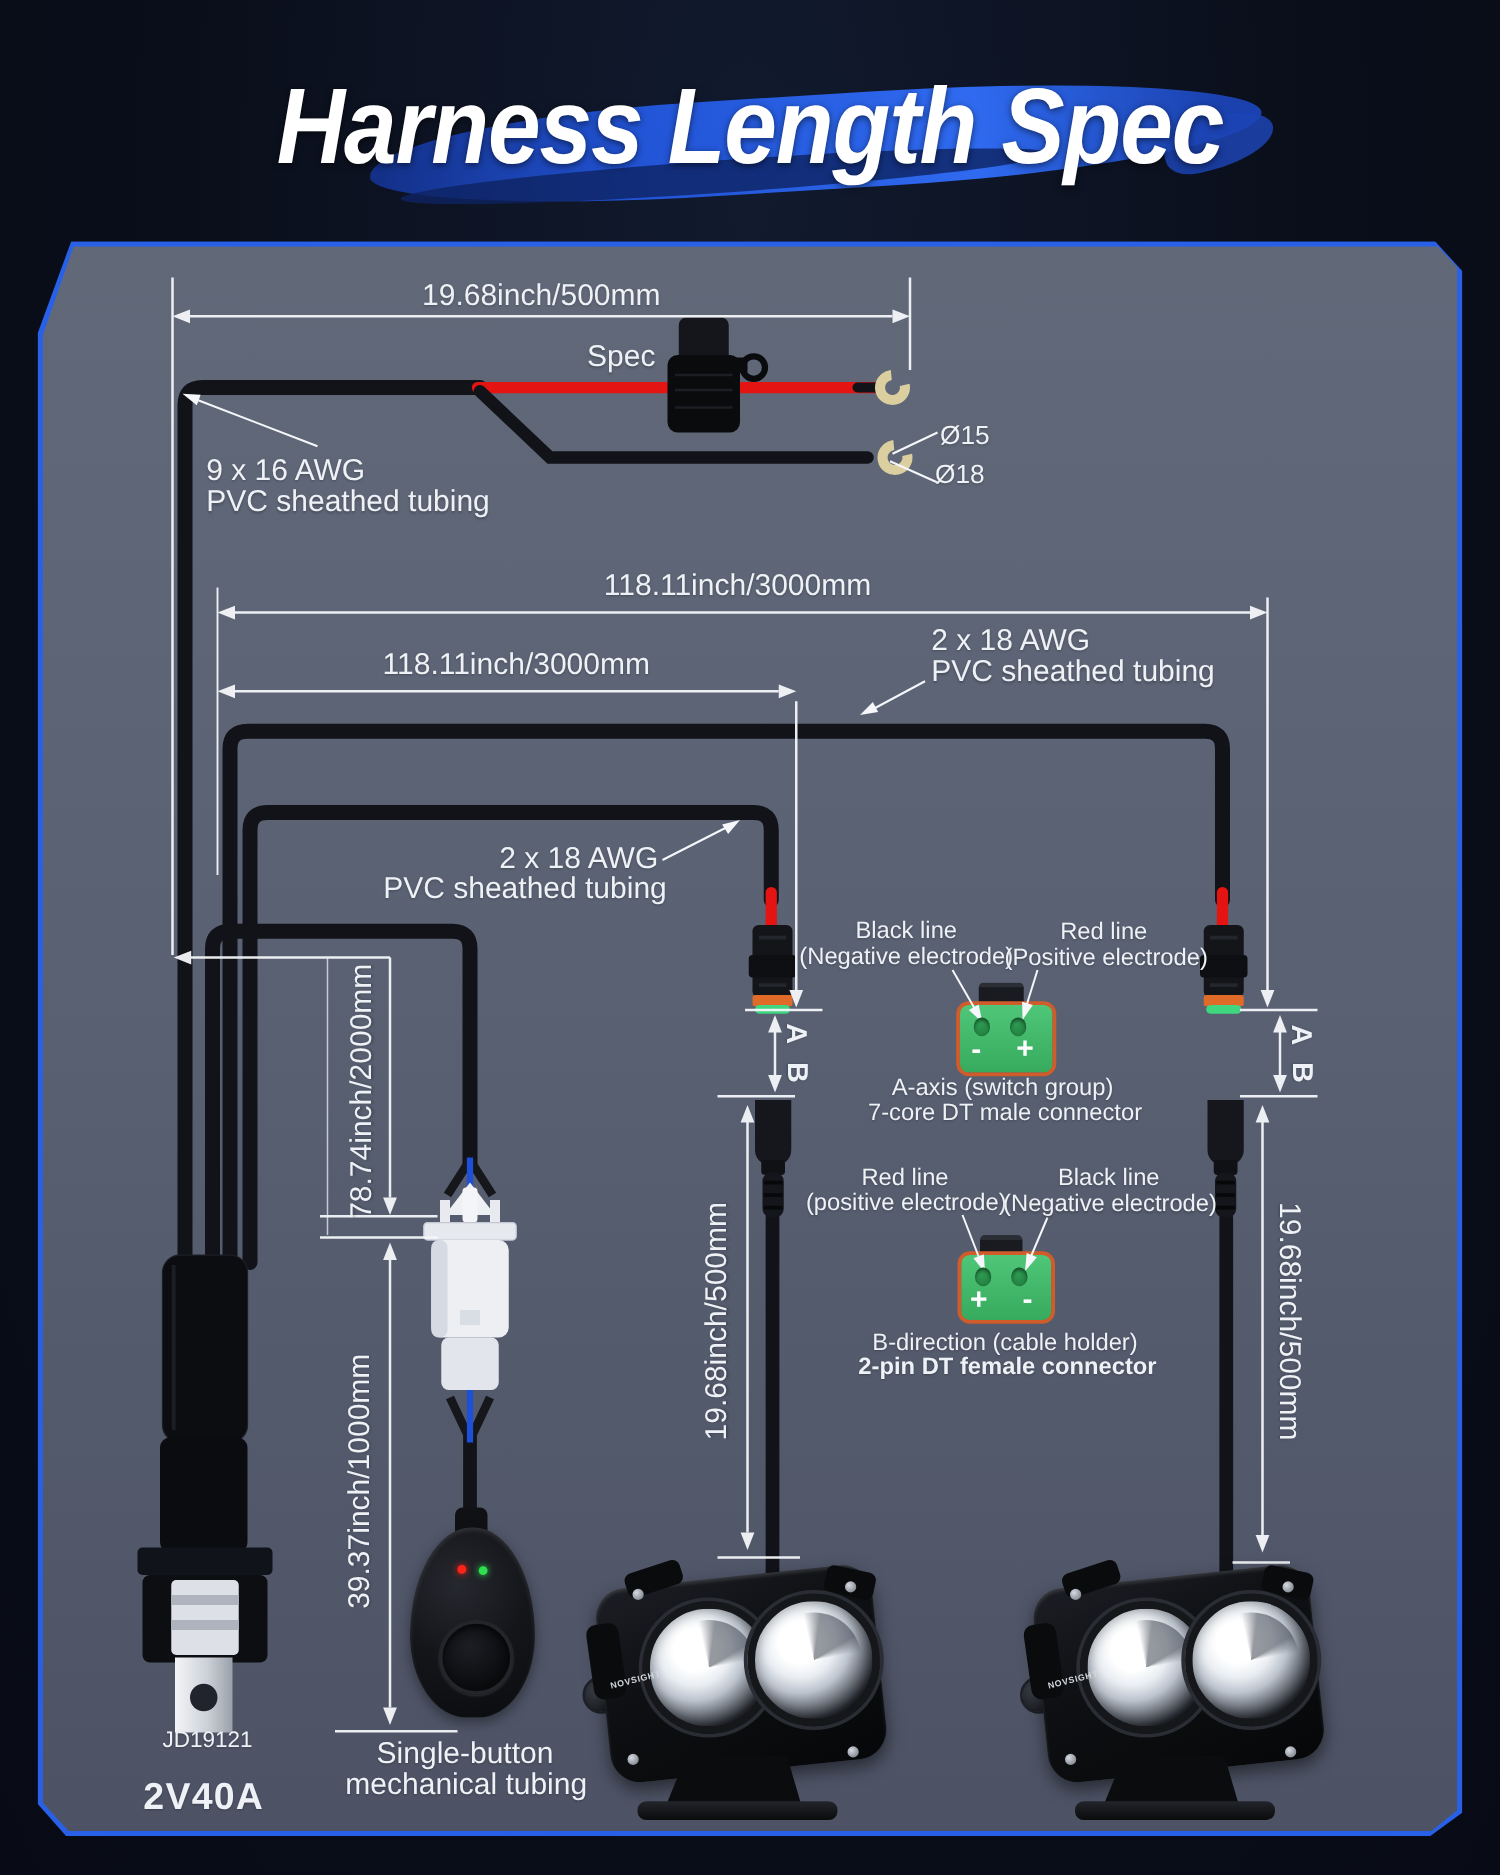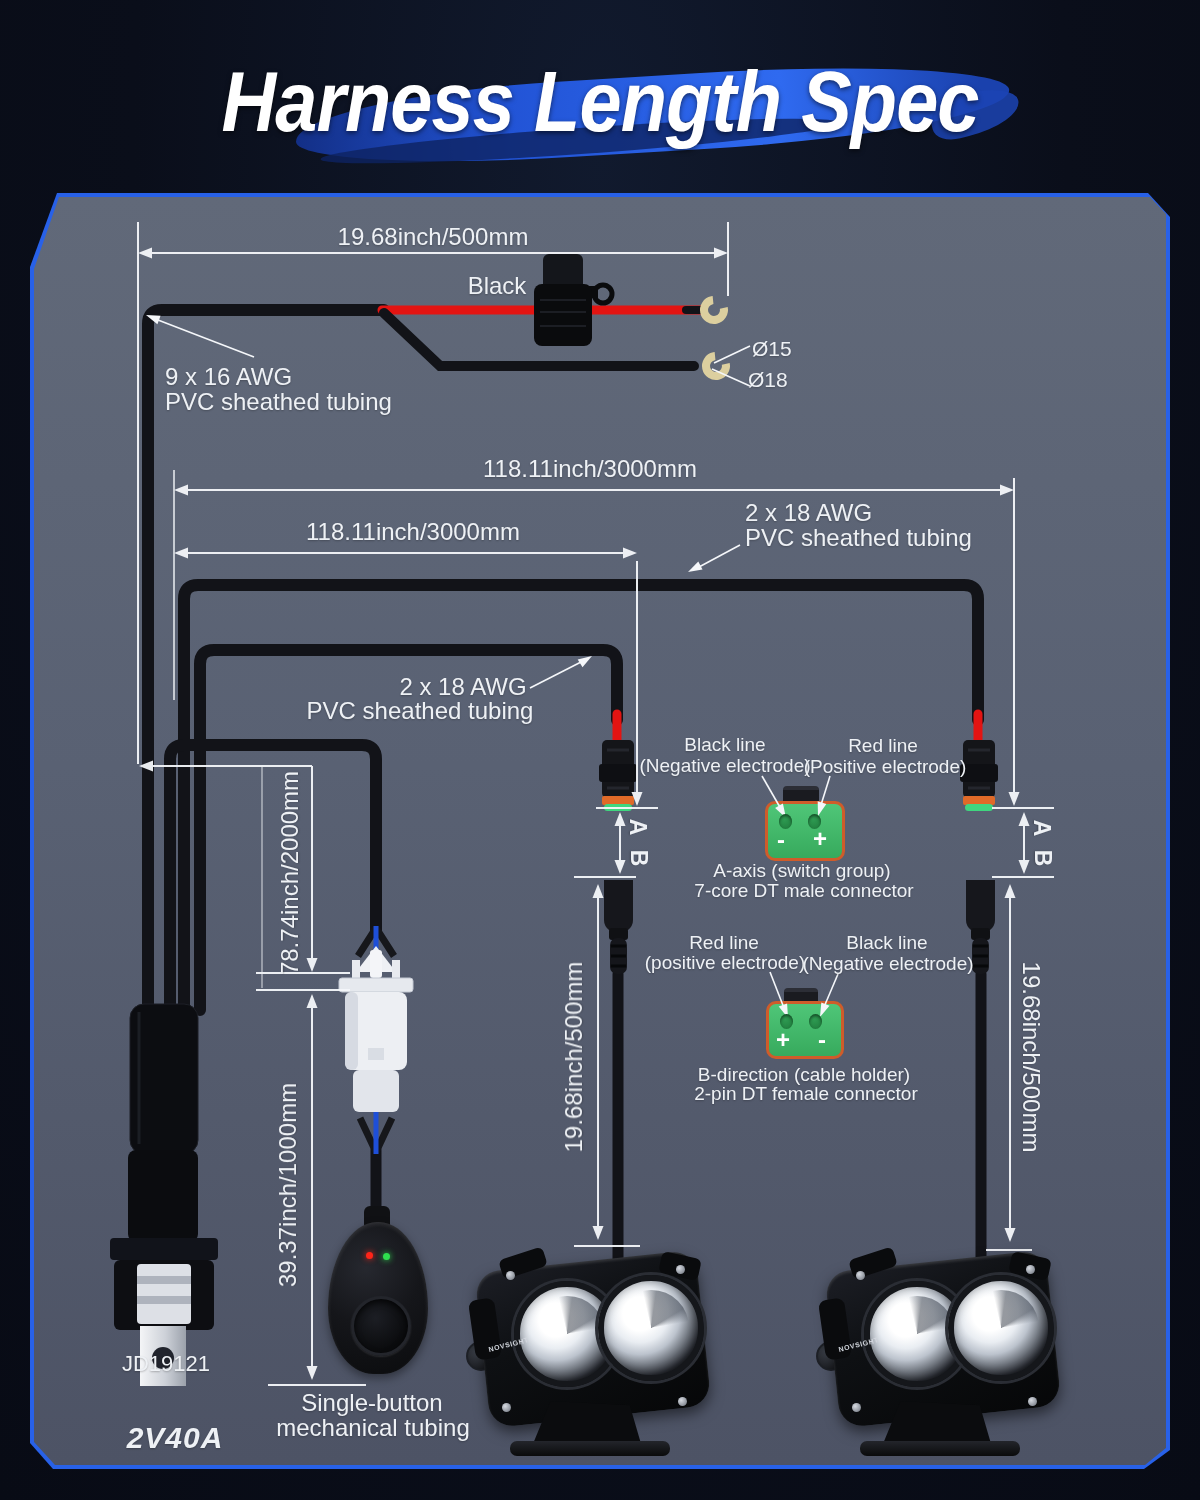--- a/index.html
+++ b/index.html
@@ -318,21 +318,21 @@
     <div class="screw" style="left:36px;top:16px;"></div>
     <div class="screw" style="left:206px;top:10px;"></div>
     <div class="screw" style="left:32px;top:148px;"></div>
     <div class="screw" style="left:208px;top:142px;"></div>
     <div class="brand">NOVSIGHT</div>
     <div class="legs"></div>
     <div class="base"></div>
   </div>
 
   <div class="lbl" style="left:433px;top:237px;">19.68inch/500mm</div>
-  <div class="lbl" style="left:497px;top:286px;">Black</div>
+  <div class="lbl" style="left:497px;top:286px;">Spec</div>
   <div class="lbl left" style="left:752px;top:349px;font-size:21px;">Ø15</div>
   <div class="lbl left" style="left:748px;top:380px;font-size:21px;">Ø18</div>
   <div class="lbl left" style="left:165px;top:377px;">9 x 16 AWG</div>
   <div class="lbl left" style="left:165px;top:402px;">PVC sheathed tubing</div>
   <div class="lbl" style="left:590px;top:469px;">118.11inch/3000mm</div>
   <div class="lbl" style="left:413px;top:532px;">118.11inch/3000mm</div>
   <div class="lbl left" style="left:745px;top:513px;">2 x 18 AWG</div>
   <div class="lbl left" style="left:745px;top:538px;">PVC sheathed tubing</div>
   <div class="lbl" style="left:463px;top:687px;">2 x 18 AWG</div>
   <div class="lbl" style="left:420px;top:711px;">PVC sheathed tubing</div>
@@ -342,30 +342,30 @@
   <div class="lbl sm" style="left:883px;top:746px;">Red line</div>
   <div class="lbl sm" style="left:885px;top:767px;">(Positive electrode)</div>
   <div class="lbl sm" style="left:802px;top:871px;">A-axis (switch group)</div>
   <div class="lbl sm" style="left:804px;top:891px;">7-core DT male connector</div>
 
   <div class="lbl sm" style="left:724px;top:943px;">Red line</div>
   <div class="lbl sm" style="left:725px;top:963px;">(positive electrode)</div>
   <div class="lbl sm" style="left:887px;top:943px;">Black line</div>
   <div class="lbl sm" style="left:888px;top:964px;">(Negative electrode)</div>
   <div class="lbl sm" style="left:804px;top:1075px;">B-direction (cable holder)</div>
-  <div class="lbl sm" style="left:806px;top:1094px;">2-pin DT female connector</div>
+  <div class="lbl sm" style="left:806px;top:1094px;font-weight:bold;">2-pin DT female connector</div>
 
   <div class="lbl ab" style="left:637px;top:827px;">A</div>
   <div class="lbl ab" style="left:638px;top:858px;">B</div>
   <div class="lbl ab" style="left:1041px;top:828px;">A</div>
   <div class="lbl ab" style="left:1042px;top:858px;">B</div>
 
   <div class="lbl rot-ccw" style="left:290px;top:873px;">78.74inch/2000mm</div>
   <div class="lbl rot-ccw" style="left:288px;top:1185px;">39.37inch/1000mm</div>
   <div class="lbl rot-ccw" style="left:574px;top:1057px;">19.68inch/500mm</div>
   <div class="lbl rot-cw" style="left:1031px;top:1057px;">19.68inch/500mm</div>
 
-  <div class="lbl" style="left:166px;top:1364px;font-size:22px;">JD19121</div>
-  <div class="lbl big" style="left:175px;top:1438px;font-style:italic;">2V40A</div>
+  <div class="lbl" style="left:166px;top:1392px;font-size:18px;">JD19121</div>
+  <div class="lbl big" style="left:163px;top:1438px;">2V40A</div>
   <div class="lbl" style="left:372px;top:1403px;">Single-button</div>
   <div class="lbl" style="left:373px;top:1428px;">mechanical tubing</div>
 
 </div>
 
 </body></html>

